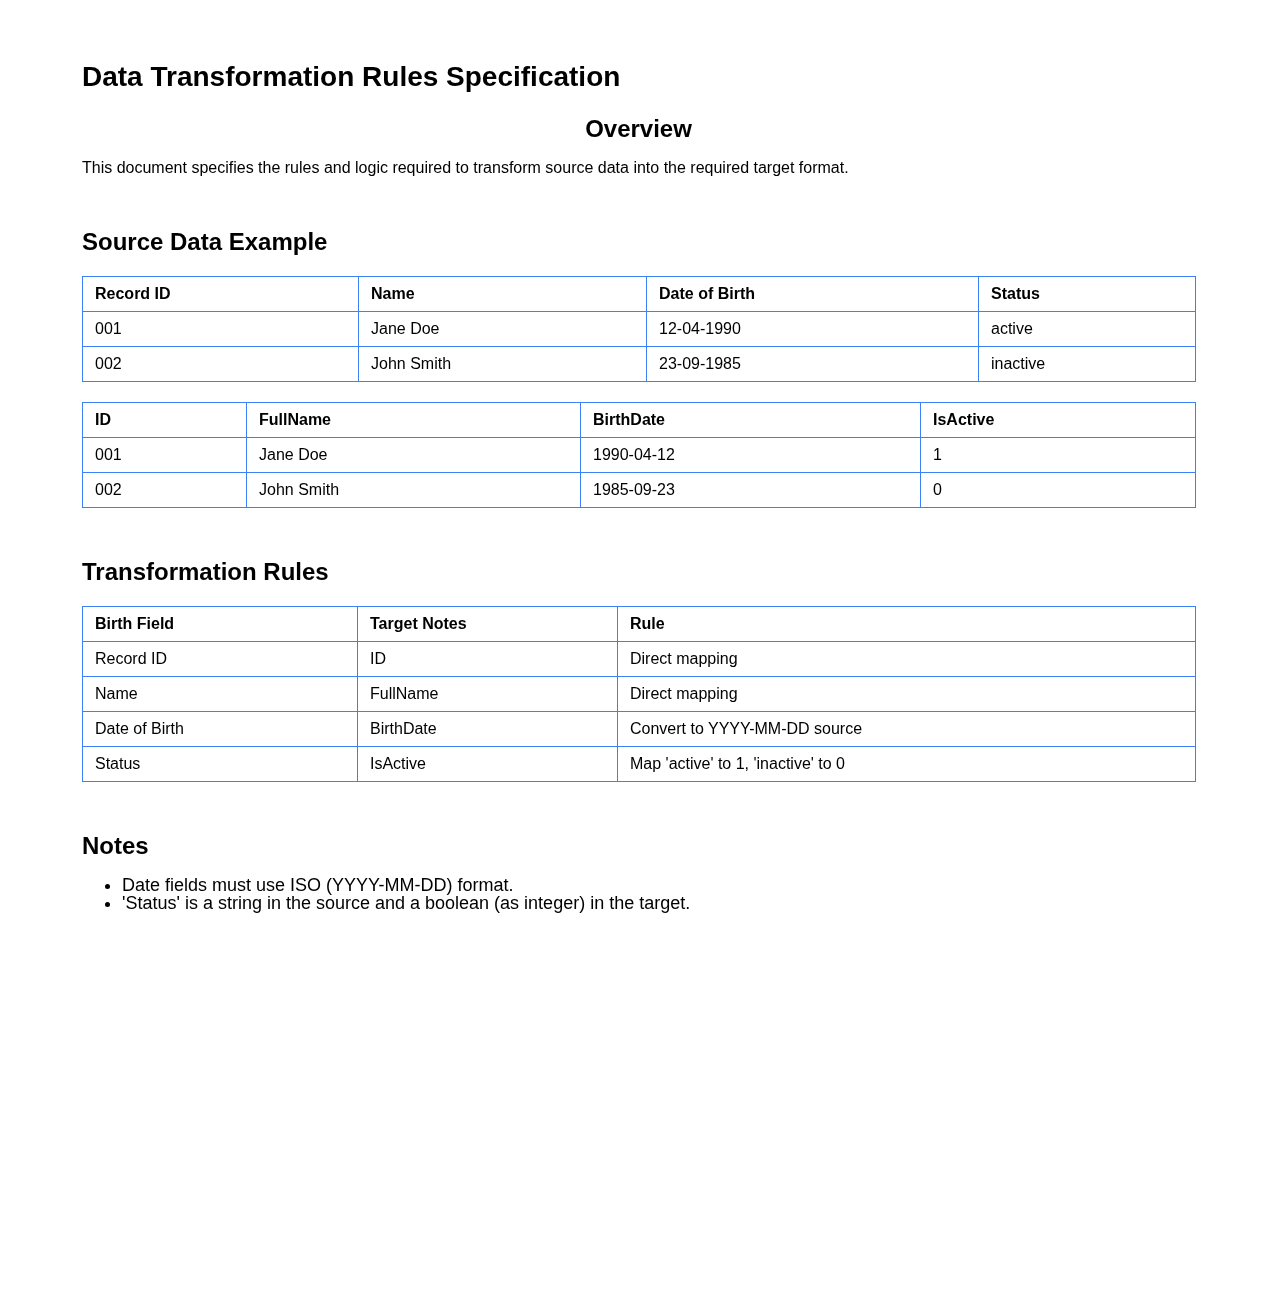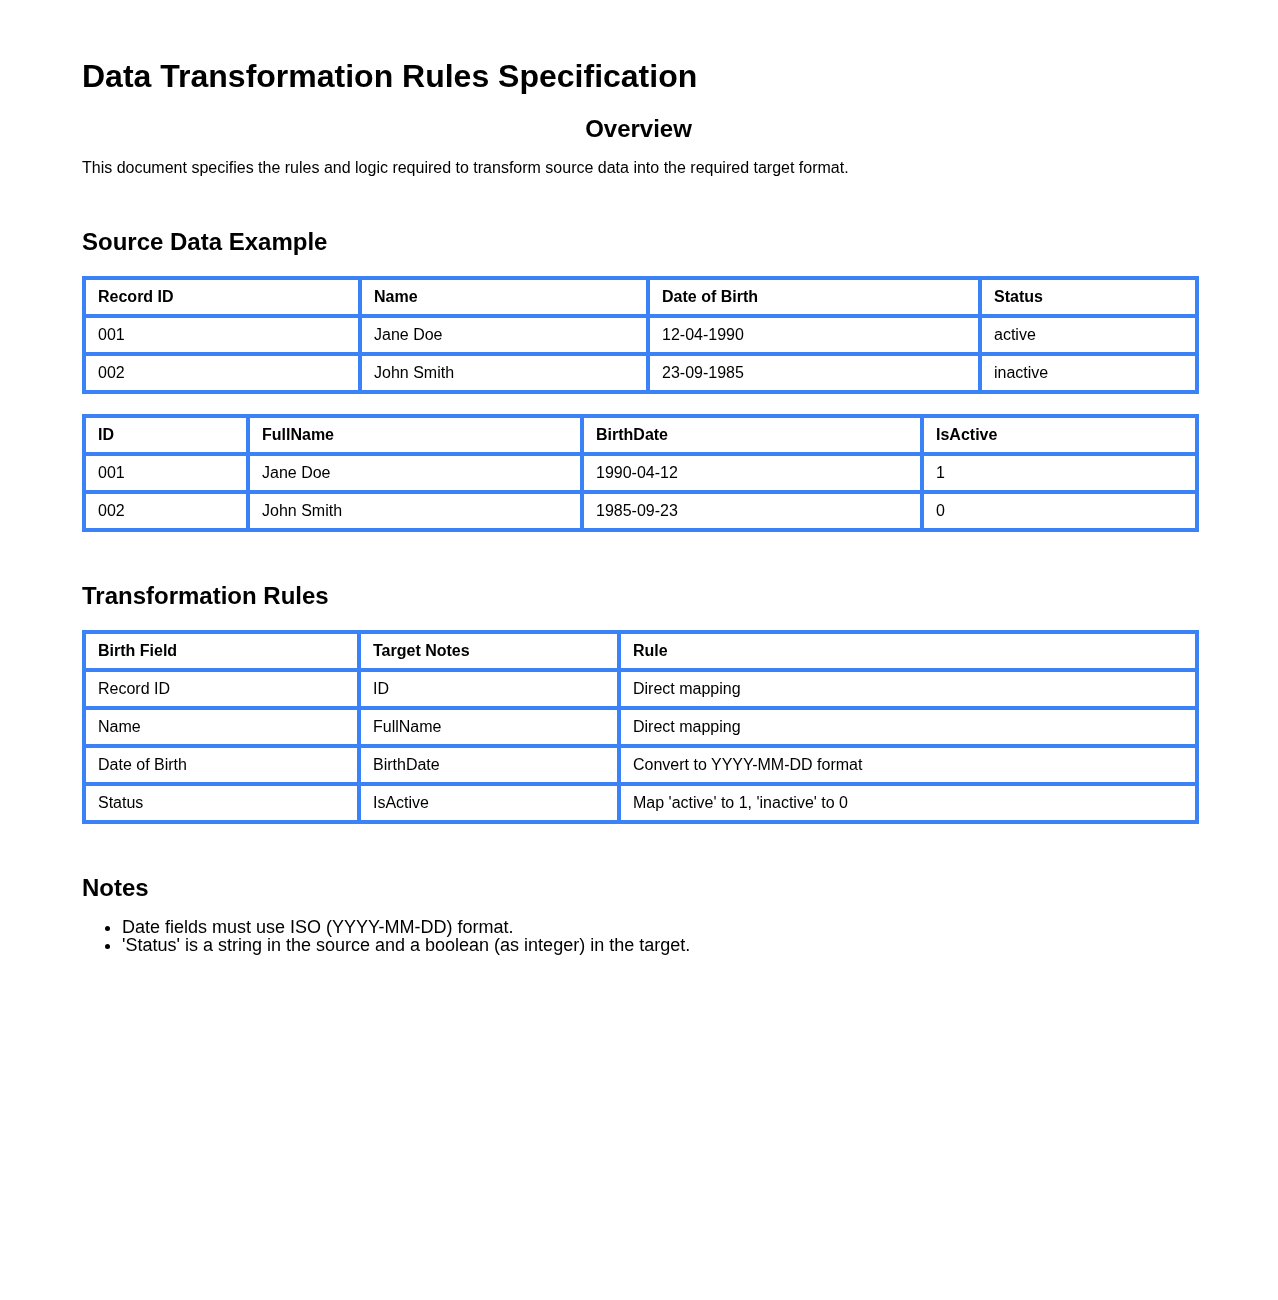--- a/index.html
+++ b/index.html
@@ -3,33 +3,33 @@
 <meta charset="utf-8">
 <style>
   html, body { margin: 0; padding: 0; background: #ffffff; }
   body {
     font-family: "Liberation Sans", sans-serif;
     color: #000;
     width: 1278px;
     min-height: 1300px;
   }
   .page { padding: 40px 83px 0 82px; }
-  h1 { font-size: 32px; font-weight: bold; margin: 18px 0 0 0; line-height: 37px; }
+  h1 { font-size: 28px; font-weight: bold; margin: 18px 0 0 0; line-height: 37px; }
   h2 { font-size: 24px; font-weight: bold; margin: 0; line-height: 28px; }
   h2.first { margin-top: 20px; text-align: center; }
   p { font-size: 16px; margin: 16px 0 0 0; line-height: 18px; }
   table {
     width: 1113px;
     border-collapse: collapse;
     font-size: 16px;
     margin-top: 20px;
     table-layout: fixed;
   }
   th, td {
-    border: 4px solid #3b82f6;
+    border: 1px solid #3b82f6;
     padding: 0 12px;
     height: 34px;
     text-align: left;
     vertical-align: middle;
     line-height: 18px;
   }
   th { font-weight: bold; }
   .section-h { margin-top: 50px; }
   .sec1 { margin-top: 51px; }
   ul { margin: 16px 0 0 0; padding-left: 40px; font-size: 18px; line-height: 18px; }
@@ -128,21 +128,21 @@
         <td>Direct mapping</td>
       </tr>
       <tr>
         <td>Name</td>
         <td>FullName</td>
         <td>Direct mapping</td>
       </tr>
       <tr>
         <td>Date of Birth</td>
         <td>BirthDate</td>
-        <td>Convert to YYYY-MM-DD format</td>
+        <td>Convert to YYYY-MM-DD source</td>
       </tr>
       <tr>
         <td>Status</td>
         <td>IsActive</td>
         <td>Map 'active' to 1, 'inactive' to 0</td>
       </tr>
     </tbody>
   </table>
 
   <h2 class="section-h">Notes</h2>

